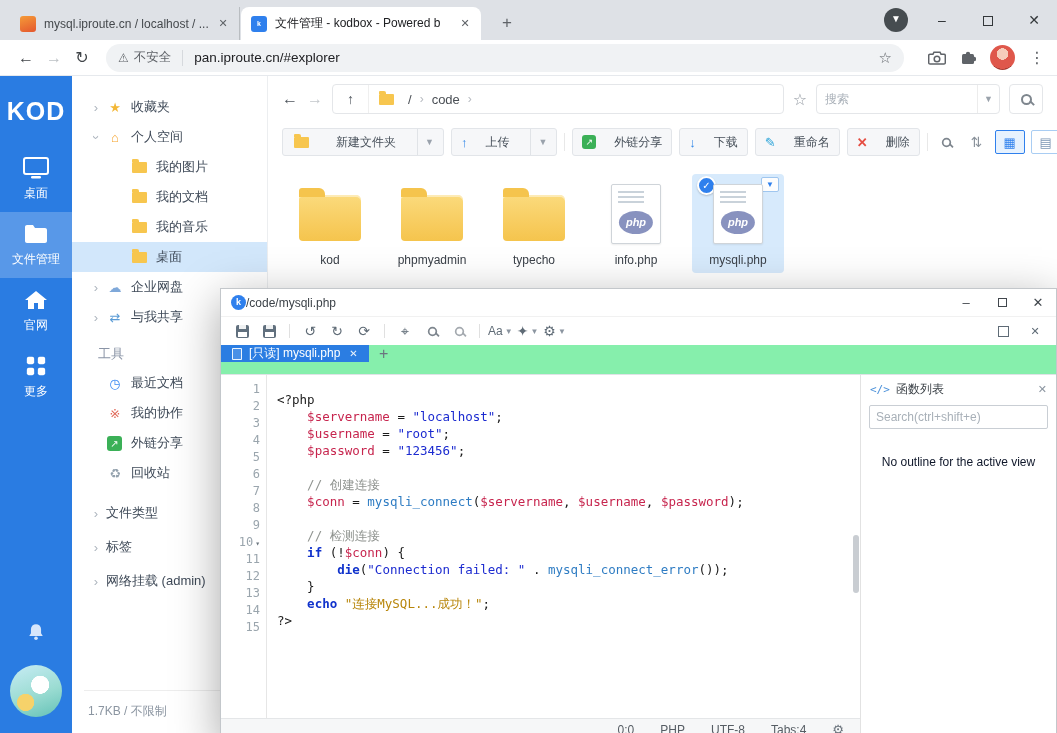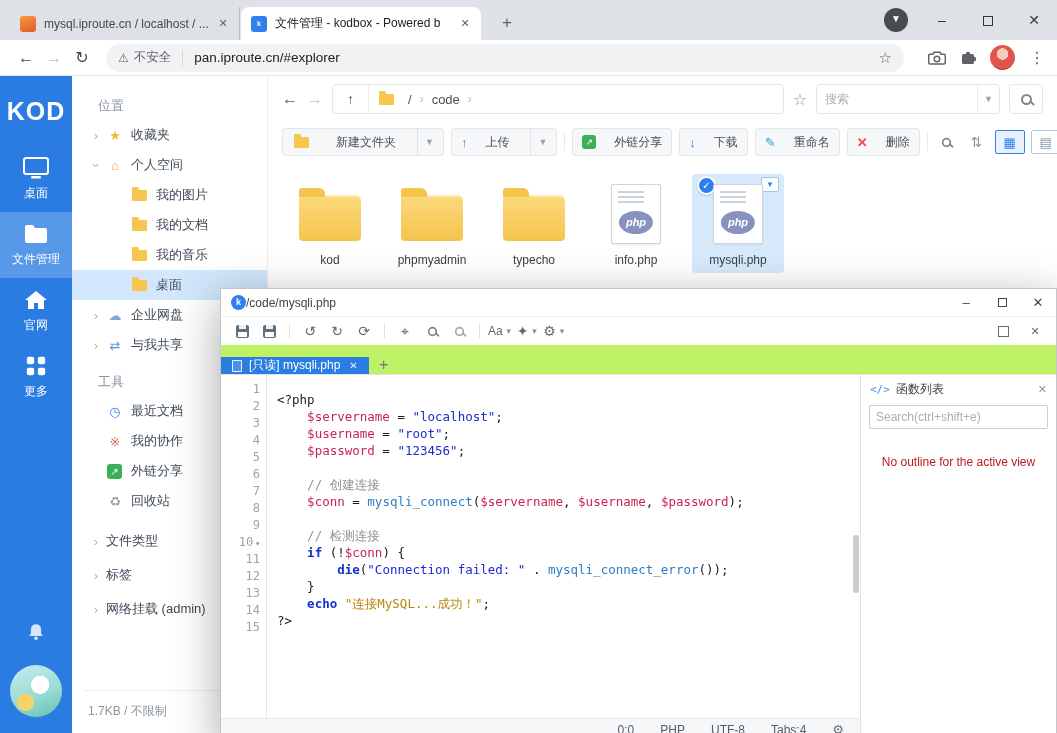--- a/index.html
+++ b/index.html
@@ -108,21 +108,21 @@
   .ed-winsq{display:inline-block;width:9px;height:9px;border:1.2px solid #41474d;}
   .ed-toolbar{height:29px;flex:none;display:flex;align-items:center;padding:0 9px;gap:3px;border-top:1px solid #f1f1f1;}
   .tool-ic{min-width:24px;height:22px;display:flex;align-items:center;justify-content:center;color:#5f6b76;font-size:14px;cursor:pointer;gap:2px;}
   .tool-sep{width:1px;height:14px;background:#e0e0e0;margin:0 5px;flex:none;}
   .tool-caret{font-size:8px;color:#8b95a0;}
   .floppy{width:13px;height:13px;background:#61707e;border-radius:2px;position:relative;display:inline-block;}
   .floppy::before{content:"";position:absolute;top:0;left:3px;width:7px;height:4px;background:#fff;opacity:.9;}
   .floppy::after{content:"";position:absolute;bottom:1px;left:2px;width:9px;height:5px;background:#fff;}
   .fsq{display:inline-block;width:11px;height:11px;border:1.4px solid #5f6b76;}
   .ed-tools-right{margin-left:auto;display:flex;align-items:center;gap:8px;}
-  .ed-tabs{height:30px;flex:none;background:#bef264;border-bottom:1px solid #dfe3e6;display:flex;align-items:flex-end;}
+  .ed-tabs{height:30px;flex:none;background:#86efac;border-bottom:1px solid #dfe3e6;display:flex;align-items:flex-start;}
   .ed-tab{background:#2b7de2;color:#fff;display:flex;align-items:center;gap:7px;padding:0 11px;font-size:12px;cursor:pointer;}
   .tabdoc{width:10px;height:12px;border:1.2px solid rgba(255,255,255,.9);border-radius:1px;background:rgba(255,255,255,.15);flex:none;}
   .ed-tab-close{font-size:10px;opacity:.9;margin-left:2px;}
   .ed-tab-add{width:30px;display:flex;align-items:center;justify-content:center;color:#6b7артs;color:#6b7480;font-size:16px;cursor:pointer;}
   .ed-body{flex:1;display:flex;min-height:0;}
   .ed-main{flex:1;display:flex;flex-direction:column;min-width:0;}
   .code-wrap{flex:1;display:flex;overflow:hidden;position:relative;font-family:"DejaVu Sans Mono","Liberation Mono",monospace;}
   .gutter{width:46px;flex:none;text-align:right;padding:6px 6px 0 0;color:#9aa5ad;border-right:1px solid #e6e6e6;background:#fff;}
   .ln{height:17px;line-height:17px;font-size:12px;}
   .fold{font-size:8px;color:#6d7780;margin-left:2px;}
@@ -132,21 +132,21 @@
   .tk-str{color:#1c2bd0}.tk-fn{color:#2e7cc3}.tk-cm{color:#8f938f}.tk-sp{color:#b8860b}
   .vscroll{position:absolute;right:1px;top:160px;width:6px;height:58px;background:#c9cdd2;border-radius:3px;cursor:pointer;}
   .ed-status{height:22px;flex:none;background:#f6f7f8;border-top:1px solid #e4e6e8;display:flex;align-items:center;justify-content:flex-end;gap:26px;padding-right:16px;font-size:12px;color:#565d64;}
   .outline{width:196px;flex:none;border-left:1px solid #e2e2e2;display:flex;flex-direction:column;background:#fff;}
   .outline-head{height:28px;display:flex;align-items:center;padding:0 9px;gap:6px;flex:none;}
   .code-ic{font-family:"DejaVu Sans Mono",monospace;font-size:11px;color:#4a90d9;}
   .outline-title{font-size:12px;color:#3c4248;flex:1;}
   .outline-close{color:#8b95a0;font-size:11px;cursor:pointer;}
   .outline-search{margin:2px 8px 0;height:24px;border:1px solid #c9ced4;border-radius:2px;padding:0 6px;font-size:12px;color:#333;outline:none;font-family:inherit;}
   .outline-search::placeholder{color:#a8b0b8;}
-  .outline-empty{margin-top:26px;text-align:center;font-size:12px;color:#b91c1c;}
+  .outline-empty{margin-top:26px;text-align:center;font-size:12px;color:#0f172a;}
   .gear{font-size:13px;color:#6b747d;}
 </style>
 </head>
 <body>
 
 <div class="tabstrip">
   <div class="tab t1">
     <span class="favicon fav-mysql"></span>
     <span class="tab-title">mysql.iproute.cn / localhost / ...</span>
     <span class="tab-close">✕</span>
@@ -229,21 +229,20 @@
   <div class="bell">
     <svg width="18" height="18" viewBox="0 0 16 16">
         <path d="M8 1a4.5 4.5 0 0 0-4.5 4.5V9L2 11.5h12L12.5 9V5.5A4.5 4.5 0 0 0 8 1z" fill="#d6e6fb"></path>
         <circle cx="8" cy="13.5" r="1.6" fill="#d6e6fb"></circle>
       </svg>
   </div>
   <div class="rail-avatar"></div>
 </div>
 
 <div class="tree">
-  <div class="sec-head">位置</div>
   <div id="tree-location">
       <div class="trow" style="padding-left: 14px;">
         <span class="arrow">›</span>
         <span class="gicon" style="color: rgb(243, 183, 54);">★</span>
         <span class="tlabel">收藏夹</span>
       </div>
       <div class="trow" style="padding-left: 14px;">
         <span class="arrow down">›</span>
         <span class="gicon" style="color: rgb(245, 163, 44); font-weight: bold;">⌂</span>
         <span class="tlabel">个人空间</span>

